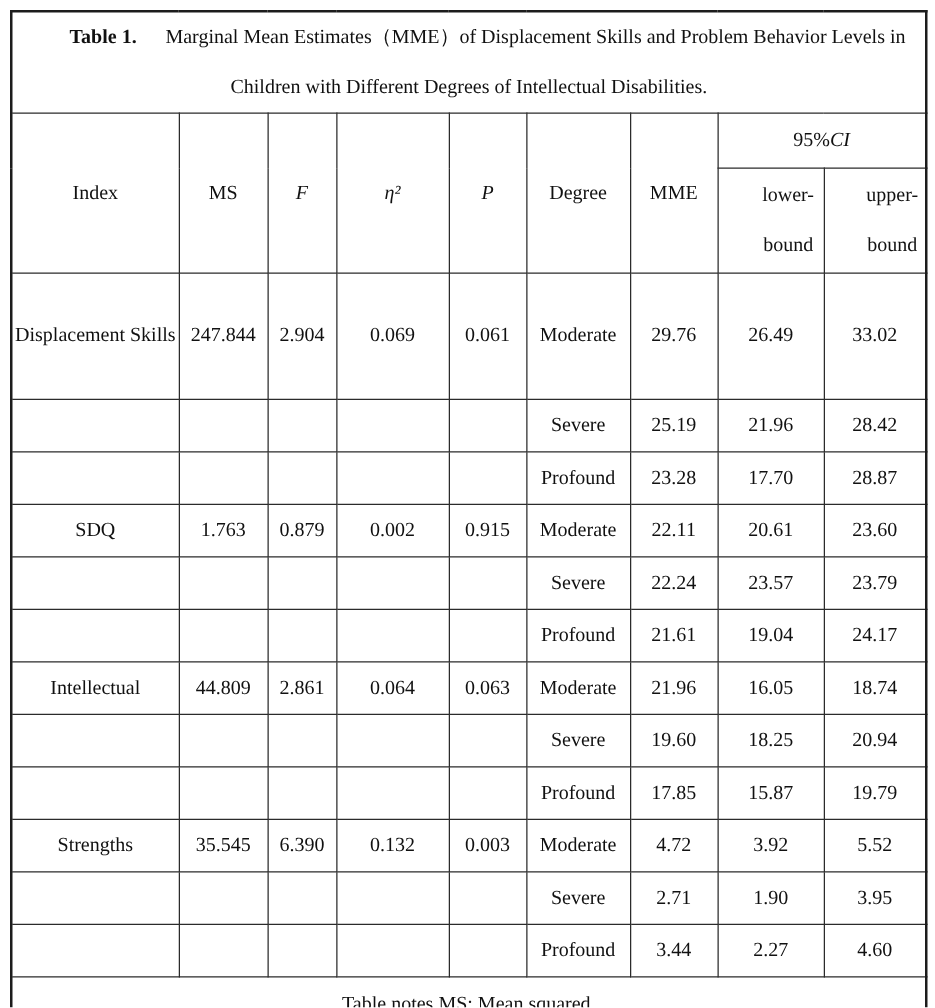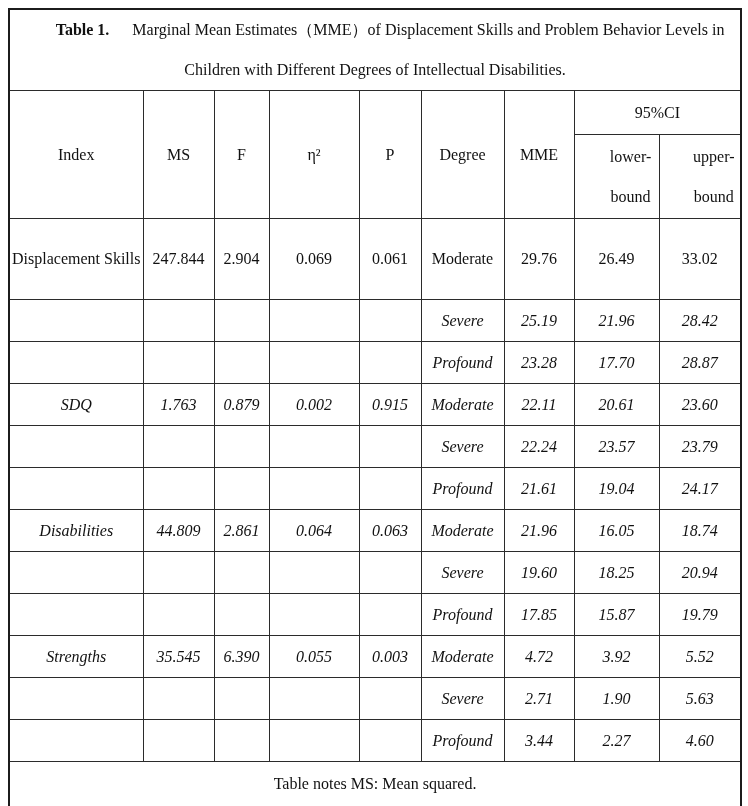--- a/index.html
+++ b/index.html
@@ -31,40 +31,40 @@
     text-align: center;
     vertical-align: middle;
     line-height: 40px;
     padding: 0 2px;
     overflow: hidden;
   }
   
   tr.r-title  { height: 80px; }
   tr.r-h1     { height: 44px; }
   tr.r-h2     { height: 84px; }
-  tr.r-big    { height: 81px; }
-  tr.r-std    { height: 42px; font-style: italic; }
+  tr.r-big    { height: 101px; }
+  tr.r-std    { height: 42px; }
   tr.r-notes  { height: 46px; }
 
   td.title-cell {
     text-align: left;
     line-height: 27px;
     padding: 6px 14px 6px 12px;
     text-indent: 30px;
     font-size: 16px;
   }
   td.title-cell .bold { font-weight: bold; margin-right: 23px; }
 
   td.notes-cell {
     text-align: left;
     vertical-align: top;
     line-height: 22px;
     padding: 7px 8px 4px 8px;
   }
-  .it { }
+  .it { font-style: italic; }
   td.twoline span { display: block; line-height: 40px; margin-left: 28px; }
 </style>
 </head>
 <body>
 
 <div class="page">
   <table class="mme">
     <colgroup>
       <col style="width:134px">
         <col style="width:71px">
@@ -165,21 +165,21 @@
       <td></td>
       <td></td>
       <td></td>
       <td></td>
       <td>Profound</td>
       <td>21.61</td>
       <td>19.04</td>
       <td>24.17</td>
     </tr>
     <tr class="r-std">
-      <td>Disabilities</td>
+      <td>Intellectual</td>
       <td>44.809</td>
       <td>2.861</td>
       <td>0.064</td>
       <td>0.063</td>
       <td>Moderate</td>
       <td>21.96</td>
       <td>16.05</td>
       <td>18.74</td>
     </tr>
     <tr class="r-std">
@@ -201,37 +201,37 @@
       <td></td>
       <td>Profound</td>
       <td>17.85</td>
       <td>15.87</td>
       <td>19.79</td>
     </tr>
     <tr class="r-std">
       <td>Strengths</td>
       <td>35.545</td>
       <td>6.390</td>
-      <td>0.055</td>
+      <td>0.132</td>
       <td>0.003</td>
       <td>Moderate</td>
       <td>4.72</td>
       <td>3.92</td>
       <td>5.52</td>
     </tr>
     <tr class="r-std">
       <td></td>
       <td></td>
       <td></td>
       <td></td>
       <td></td>
       <td>Severe</td>
       <td>2.71</td>
       <td>1.90</td>
-      <td>5.63</td>
+      <td>3.95</td>
     </tr>
     <tr class="r-std">
       <td></td>
       <td></td>
       <td></td>
       <td></td>
       <td></td>
       <td>Profound</td>
       <td>3.44</td>
       <td>2.27</td>

